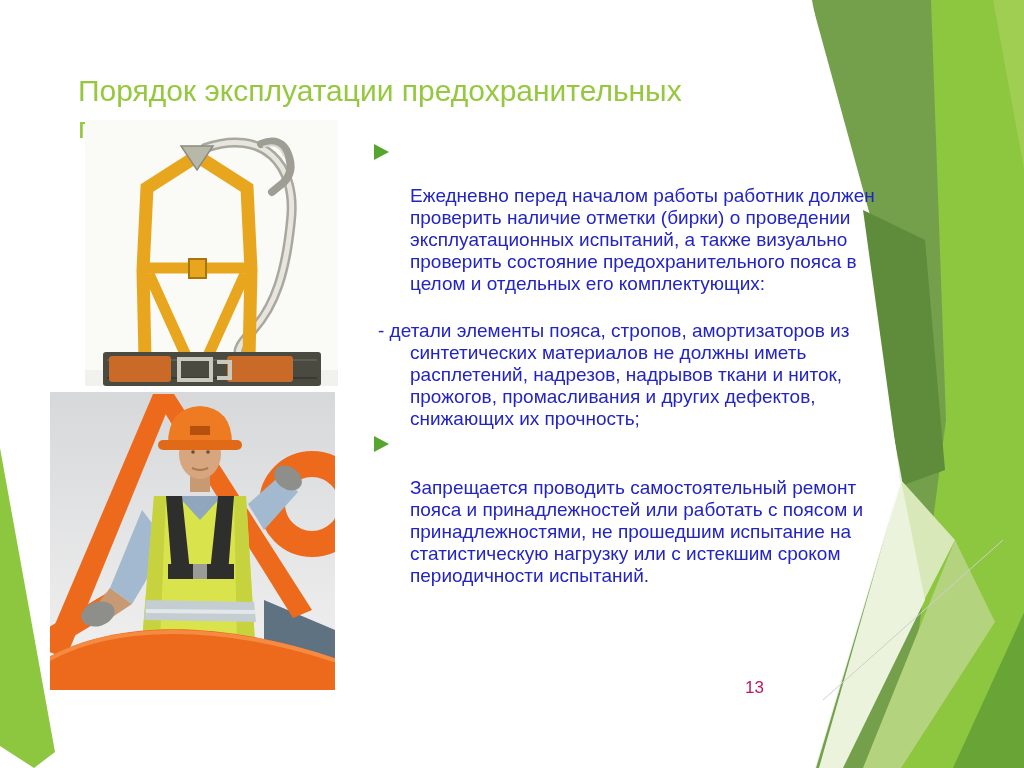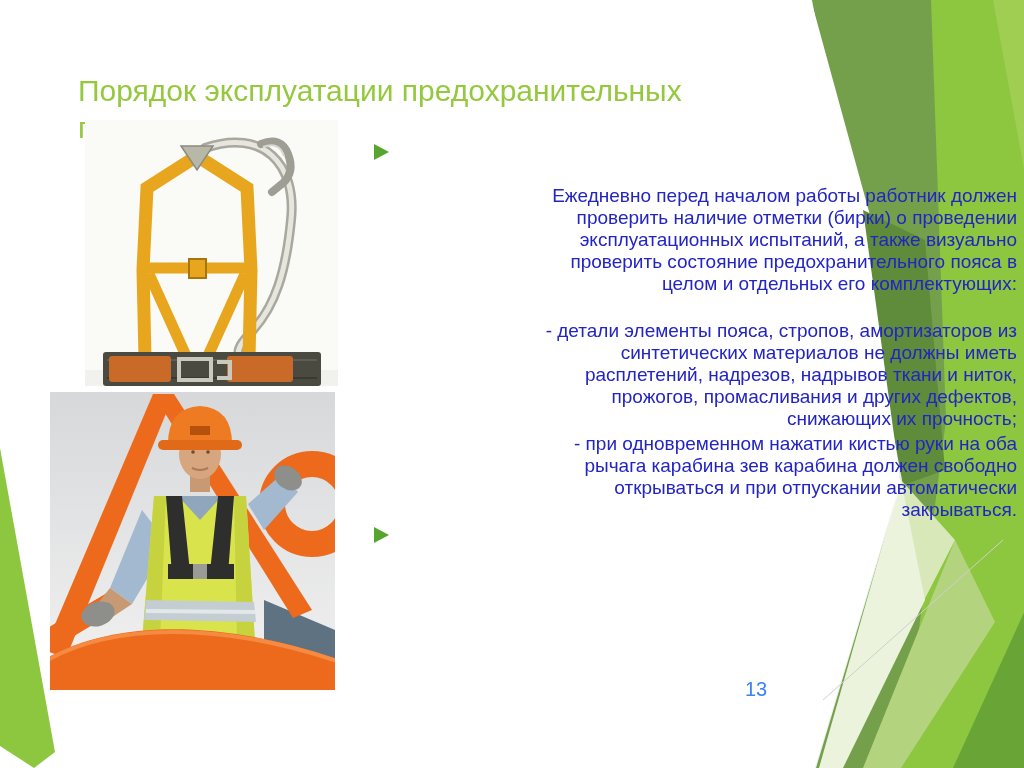--- a/index.html
+++ b/index.html
@@ -11,41 +11,41 @@
   .title{
     position:absolute;left:78px;top:72px;width:720px;margin:0;
     font-size:30px;line-height:37px;font-weight:normal;color:#94C83D;
     white-space:pre-line;z-index:2;
   }
   
   .content{
     position:absolute;left:372px;top:141px;width:645px;z-index:4;
     color:#2324C4;font-size:19px;line-height:22px;
   }
-  .para{white-space:pre-line;margin:0 0 3px 0;text-align:right;}
+  .para{white-space:pre-line;margin:0 0 3px 0;}
   .para.dash{padding-left:38px;text-indent:-32px;}
   .para.bullet{position:relative;padding-left:38px;}
   .tri{
     position:absolute;left:2px;top:3px;width:0;height:0;
     border-left:15px solid #55A52F;
     border-top:8px solid transparent;border-bottom:8px solid transparent;
   }
   
   .photo{position:absolute;z-index:3;}
   .photo svg{display:block;}
   .harness-box{left:85px;top:120px;width:253px;height:266px;}
   .worker-box{left:50px;top:392px;width:285px;height:298px;}
   
   .decor{position:absolute;z-index:1;}
   .decor-right{right:0;top:0;}
   .decor-left{left:0;top:446px;}
   
   .page-number{
     position:absolute;left:745px;top:678px;z-index:4;
-    font-size:20px;color:#3b82f6;
+    font-size:17px;color:#be185d;
   }
 </style>
 </head>
 <body>
 
 <div class="slide">
 
   <svg class="decor decor-right" width="245" height="768" viewBox="0 0 245 768">
     <polygon points="8,0 245,0 245,768 12,768 98,480 71,230" fill="#74A04B"></polygon>
     <polygon points="128,0 245,0 245,768 98,768 143,420" fill="#8DC63F"></polygon>
@@ -165,24 +165,25 @@
 проверить наличие отметки (бирки) о проведении
 эксплуатационных испытаний, а также визуально
 проверить состояние предохранительного пояса в
 целом и отдельных его комплектующих:</div>
     </div>
     <div class="para dash">- детали элементы пояса, стропов, амортизаторов из
 синтетических материалов не должны иметь
 расплетений, надрезов, надрывов ткани и ниток,
 прожогов, промасливания и других дефектов,
 снижающих их прочность;</div>
-    <div class="para dash">- при одновременном нажатии кистью руки на оба
-рычага карабина зев карабина должен свободно
-открываться и при отпускании автоматически
-закрываться.</div>
     <div class="para bullet">
       <span class="tri"></span>
+      <div>Запрещается проводить самостоятельный ремонт
+пояса и принадлежностей или работать с поясом и
+принадлежностями, не прошедшим испытание на
+статистическую нагрузку или с истекшим сроком
+периодичности испытаний.</div>
     </div>
   </div>
 
   <div class="page-number">13</div>
 
 </div>
 
 </body></html>

